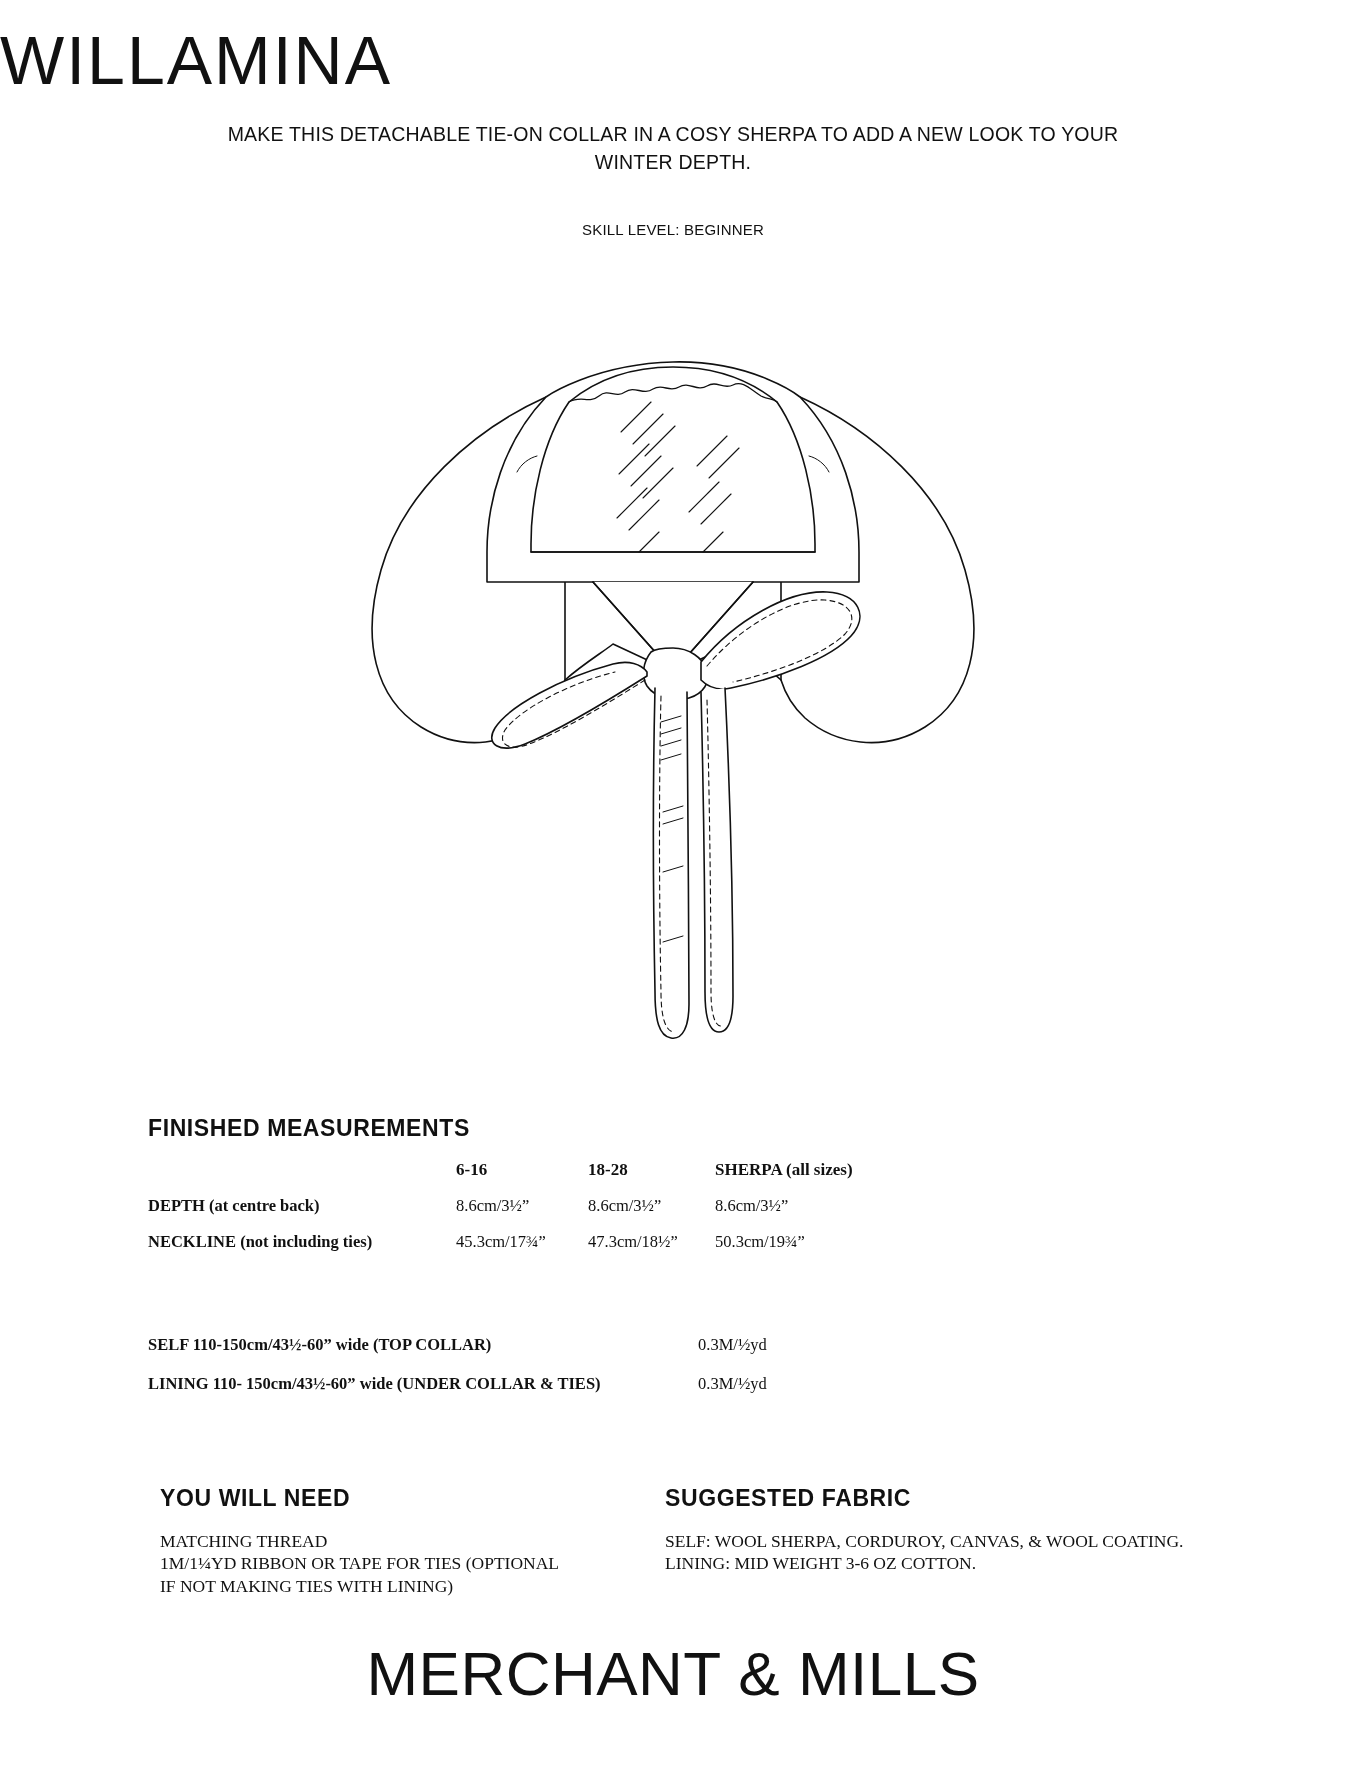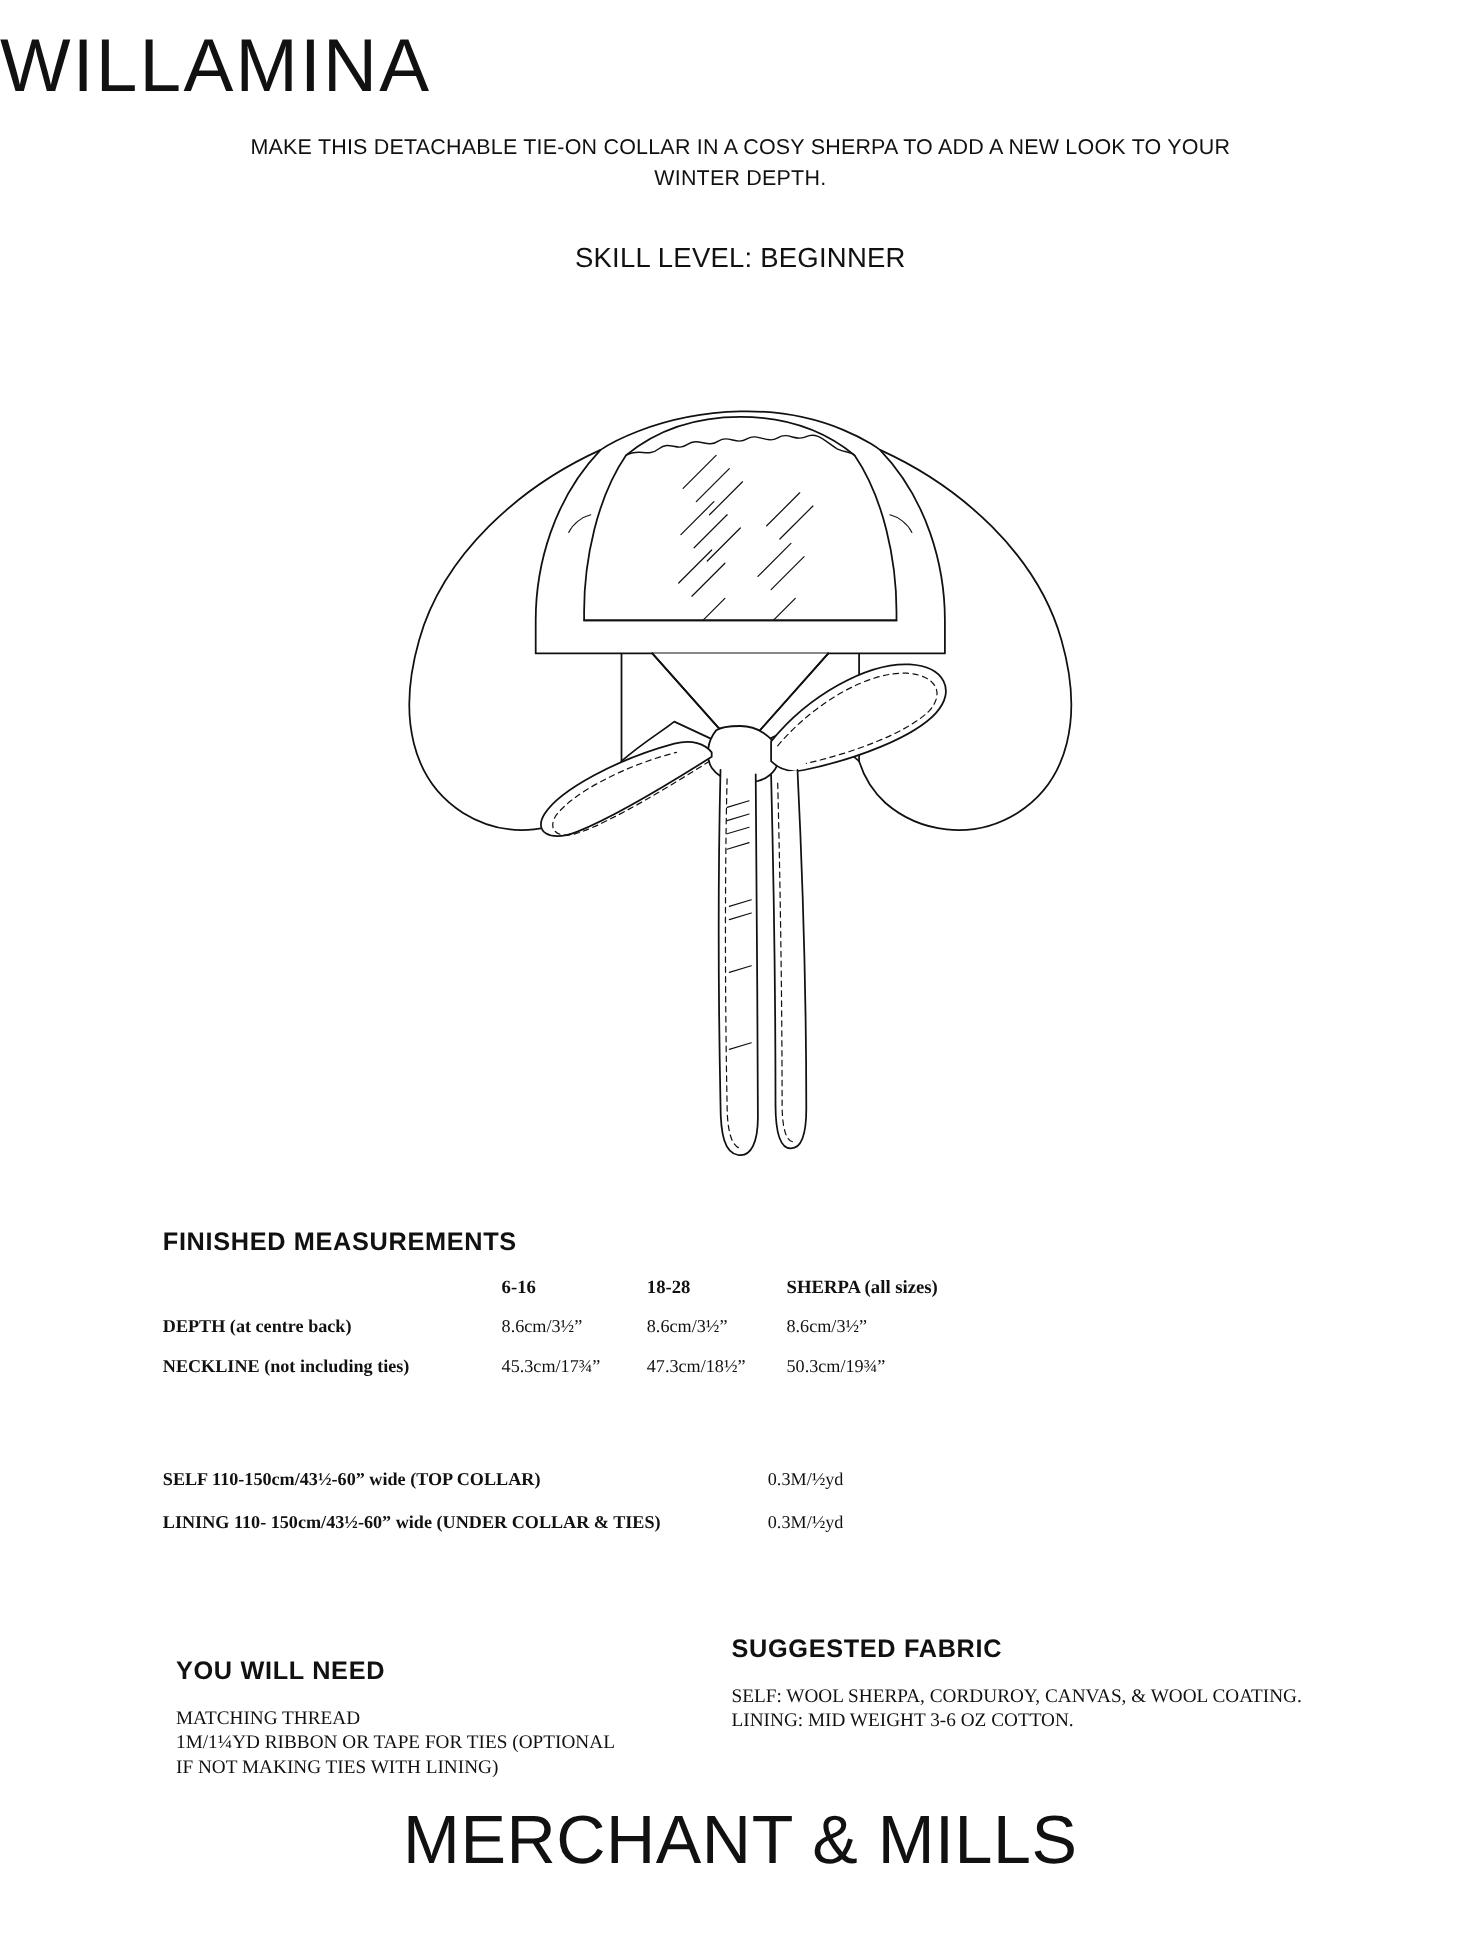--- a/index.html
+++ b/index.html
@@ -38,21 +38,21 @@
     text-align: center;
     font-size: 19.5px;
     letter-spacing: 0.2px;
     line-height: 1.45;
     margin: 26px auto 0 auto;
     width: 900px;
     color: #111;
   }
   .skill {
     text-align: center;
-    font-size: 25px;
+    font-size: 15px;
     letter-spacing: 0.2px;
     margin-top: 44px;
     color: #111;
   }
 
   
   .illustration {
     width: 1346px;
     height: 800px;
     margin-top: 14px;
@@ -129,21 +129,20 @@
   .twocol {
     position: absolute;
     left: 160px;
     width: 1030px;
   }
   .col-left {
     position: absolute;
     left: 0;
     top: 0;
     width: 480px;
-    margin-top: 20px;
   }
   .col-right {
     position: absolute;
     left: 505px;
     top: 0;
     width: 525px;
   }
   .body-lines {
     font-family: "Liberation Serif", serif;
     font-size: 17.5px;

